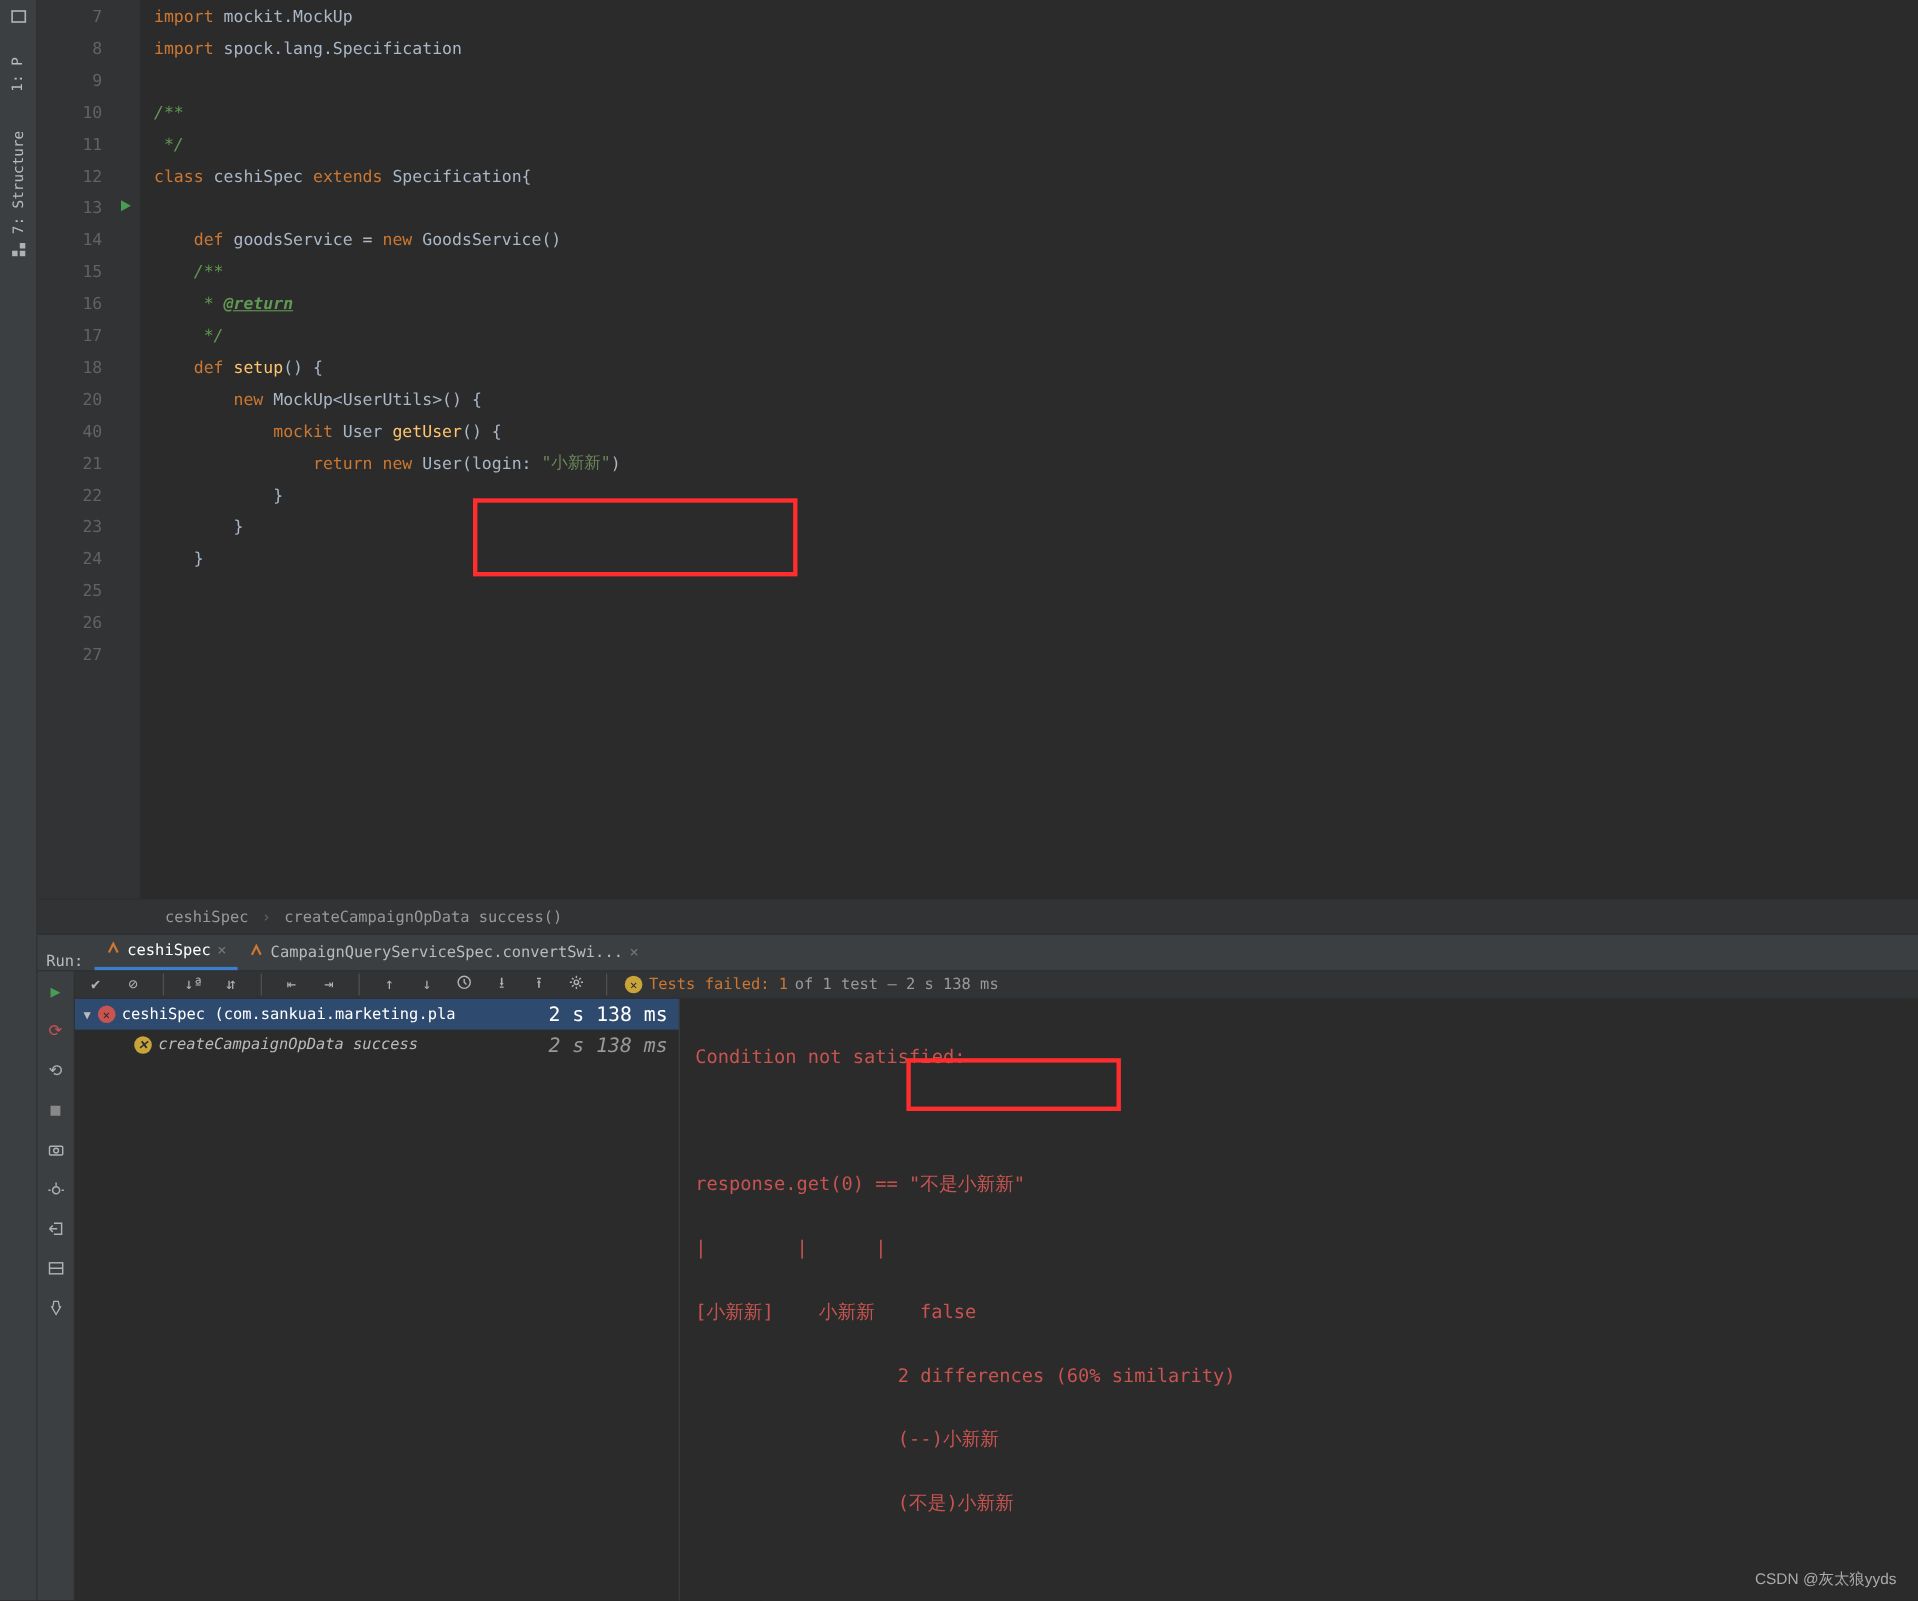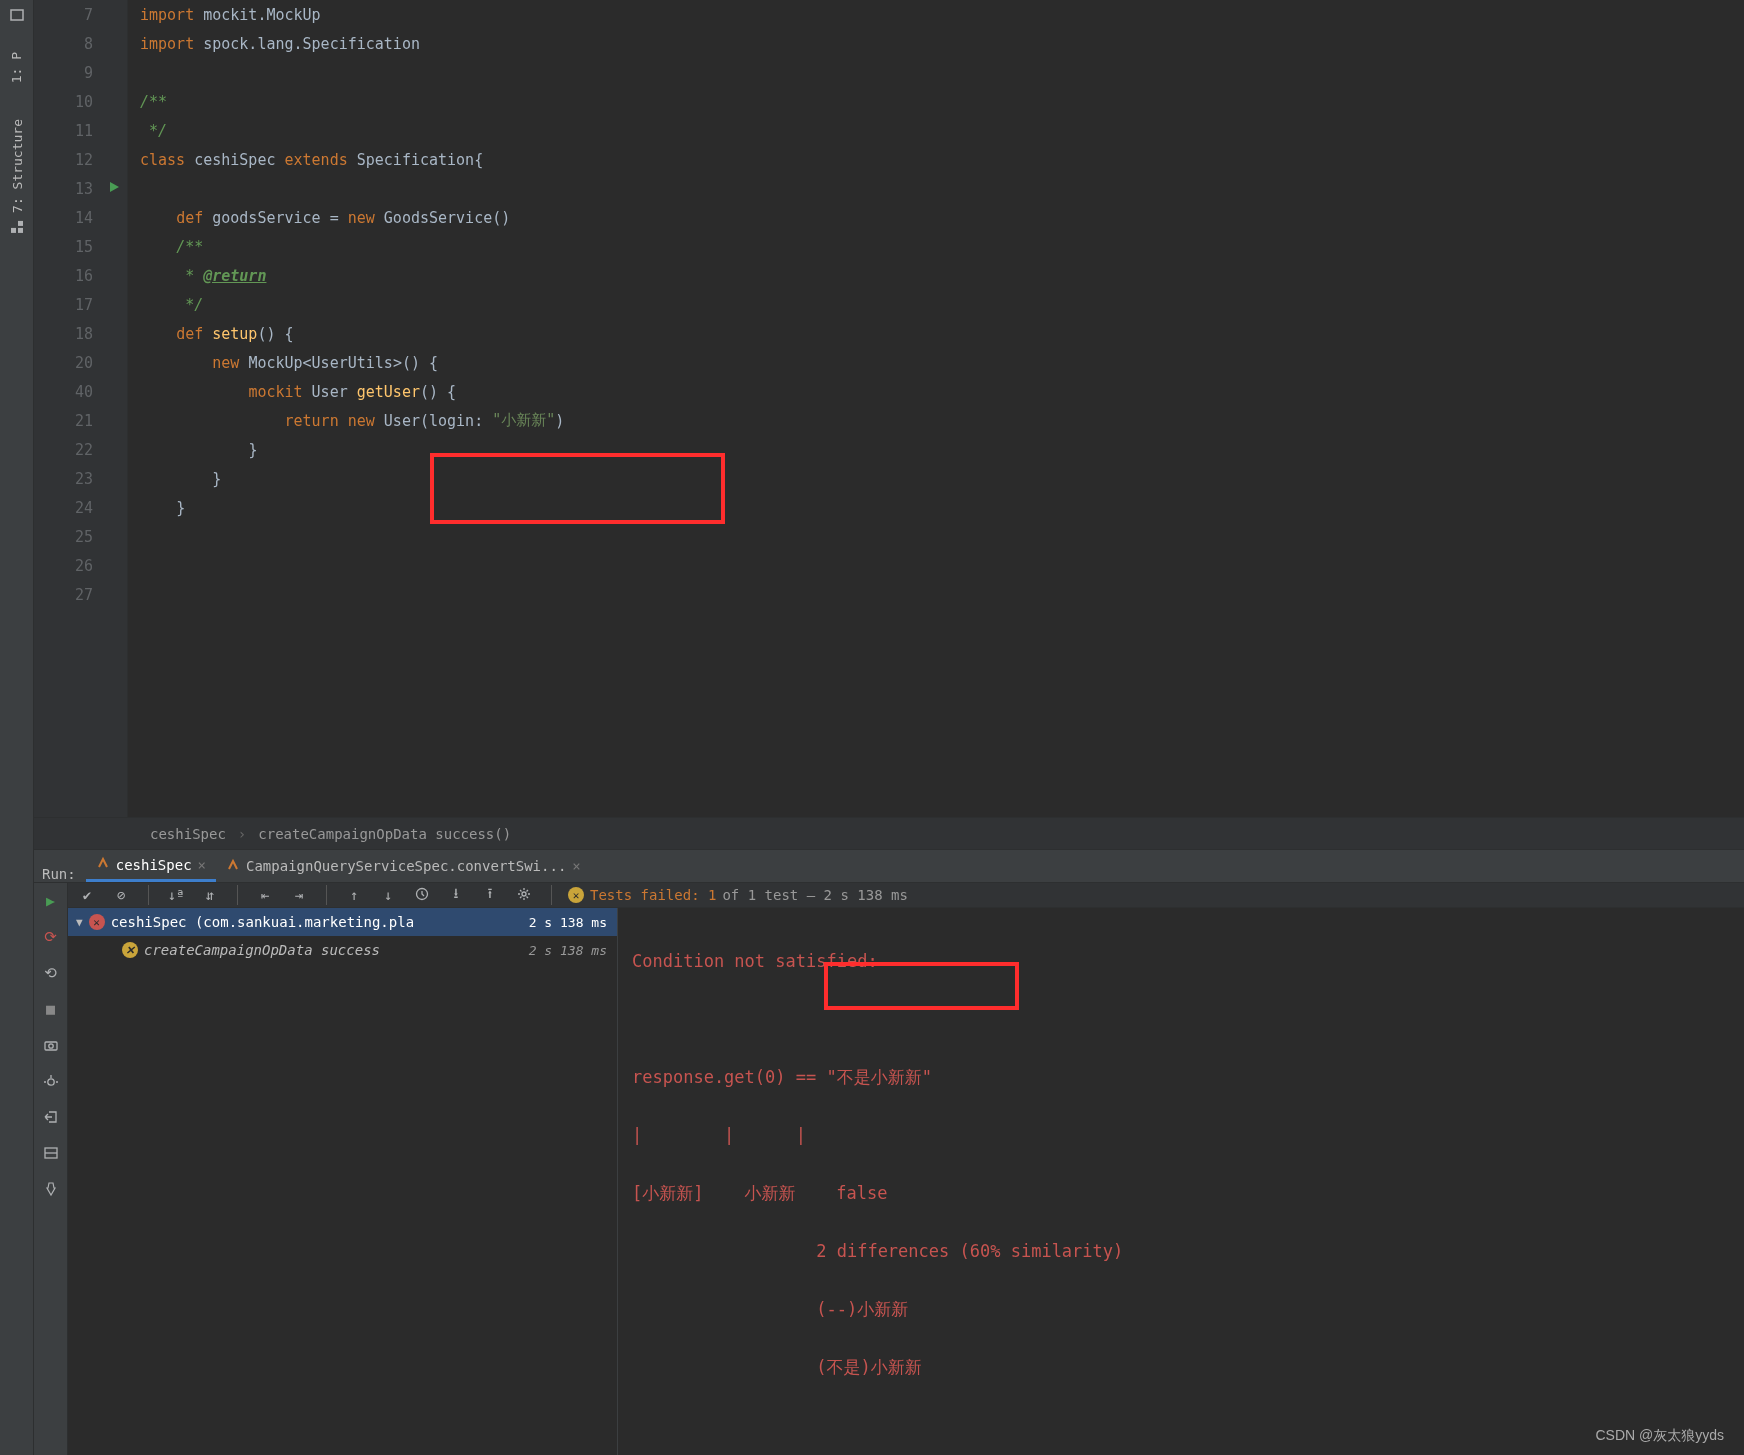--- a/index.html
+++ b/index.html
@@ -157,21 +157,21 @@
   border-right:1px solid #3c3f41;
   font-size:14px;
 }
 .tree-row {
   height: 28px;
   display:flex; align-items:center; padding-left:8px; gap:6px;
   color:#bbb;
   cursor:pointer;
 }
 .tree-row.sel { background:#2f4a6f; color:#fff;}
-.tree-row .time  { margin-left:auto; padding-right:10px; color:#999; font-size:13px;}
+.tree-row .time  { margin-left:auto; padding-right:10px; color:#999; font-size:18px;}
 .tree-row.sel .time{color:#fff;}
 .tree-chev { color:#bbb; font-size:11px;}
 .ic-fail { display:inline-flex; width:16px; height:16px; border-radius:50%; background:#c75450; align-items:center; justify-content:center;}
 .ic-fail::after { content:"✕"; color:#2b2b2b; font-size:11px; font-weight:bold;}
 .ic-warn { display:inline-flex; width:16px; height:16px; border-radius:50%; background:#c9a43a; align-items:center; justify-content:center;}
 .ic-warn::after { content:"✕"; color:#2b2b2b; font-size:11px; font-weight:bold;}
 .test-output {
   flex:1;
   padding: 10px 14px;
   font-family: "Menlo","Consolas",monospace;

